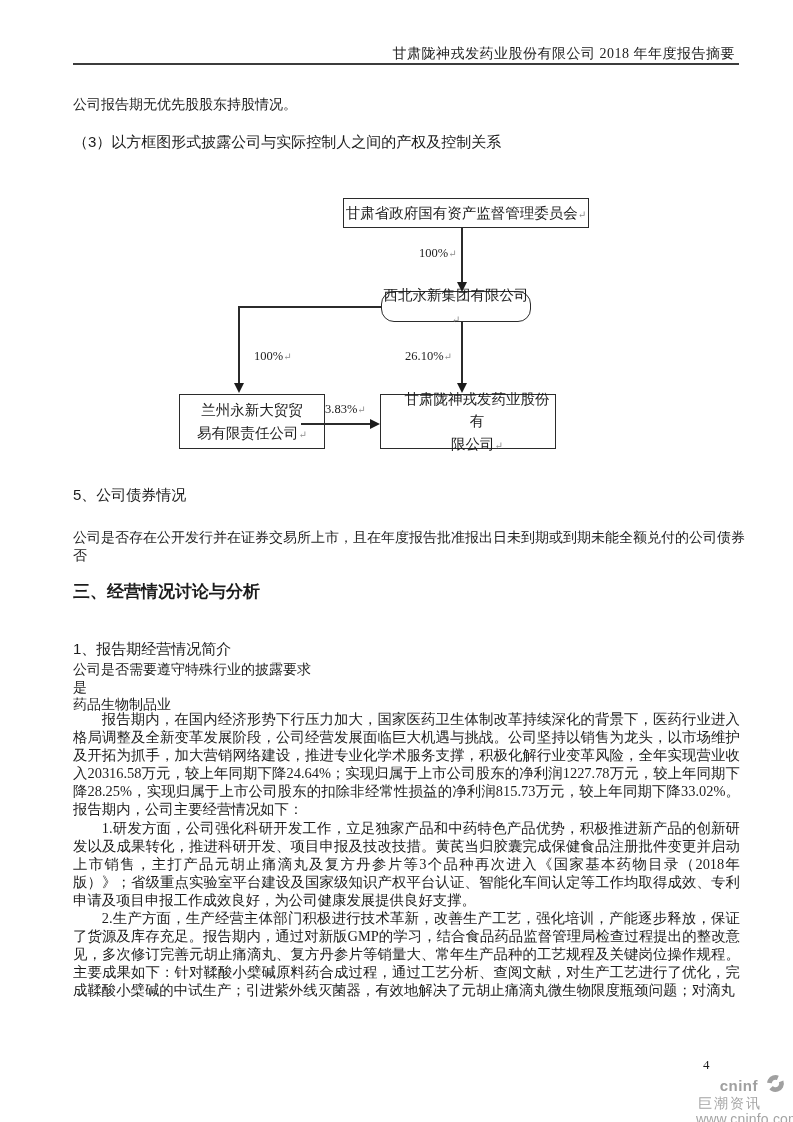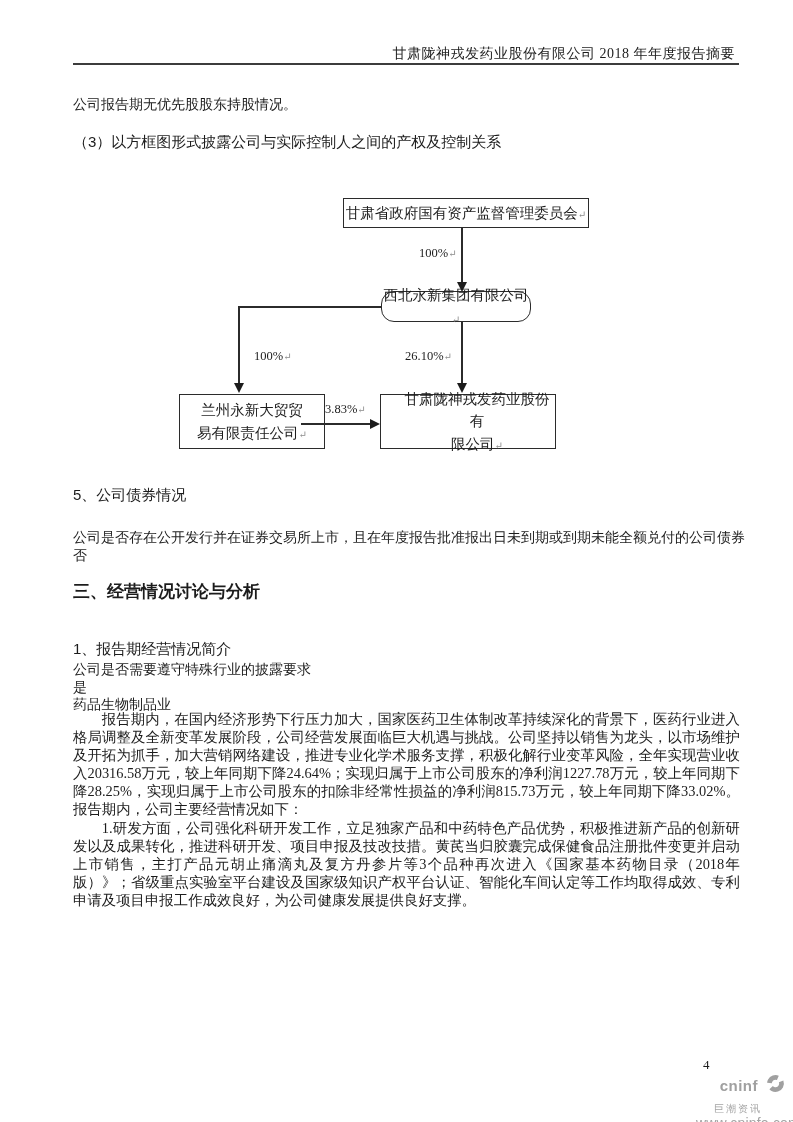--- a/index.html
+++ b/index.html
@@ -34,21 +34,21 @@
 
   
   .para-block { left:73px; top:710px; width:667px; font-size:14.4px; line-height:18.1px; text-align:justify; }
   .para-block p { text-indent:2em; margin:0; }
 
   .page-num { font-size:13px; }
   .cninfo { right:7px; top:1074px; width:90px; text-align:right; color:#a4a4a4;
     font-family:"Liberation Sans","DejaVu Sans",sans-serif; line-height:1; }
   .cninfo .brand-row { display:flex; align-items:center; justify-content:flex-end; gap:7px; }
   .cninfo .brand { font-size:15px; font-weight:bold; letter-spacing:.5px; color:#a0a0a0; }
-  .cninfo .cn { font-size:10px; letter-spacing:2px; margin-top:8px; margin-right:24px; }
+  .cninfo .cn { font-size:14px; letter-spacing:2px; margin-top:0; margin-right:24px; }
   .cninfo .url { font-size:14px; margin-top:2px; letter-spacing:.2px; }
 </style>
 </head>
 <body>
 
 <div class="page">
 
   <div class="abs header-text">甘肃陇神戎发药业股份有限公司 2018 年年度报告摘要</div>
   <div class="abs header-rule"></div>
 
@@ -101,20 +101,21 @@
   <div class="abs h-main" style="left:73px; top:580px;">三、经营情况讨论与分析</div>
   <div class="abs h-sub" style="left:73px; top:628px;margin-top:12px;">1、报告期经营情况简介</div>
 
   <div class="abs body-line" style="left:73px; top:661px;">公司是否需要遵守特殊行业的披露要求</div>
   <div class="abs body-line" style="left:73px; top:679px;">是</div>
   <div class="abs body-line" style="left:73px; top:696px;">药品生物制品业</div>
 
   <div class="abs para-block">
     <p>报告期内，在国内经济形势下行压力加大，国家医药卫生体制改革持续深化的背景下，医药行业进入格局调整及全新变革发展阶段，公司经营发展面临巨大机遇与挑战。公司坚持以销售为龙头，以市场维护及开拓为抓手，加大营销网络建设，推进专业化学术服务支撑，积极化解行业变革风险，全年实现营业收入20316.58万元，较上年同期下降24.64%；实现归属于上市公司股东的净利润1227.78万元，较上年同期下降28.25%，实现归属于上市公司股东的扣除非经常性损益的净利润815.73万元，较上年同期下降33.02%。报告期内，公司主要经营情况如下：</p>
     <p>1.研发方面，公司强化科研开发工作，立足独家产品和中药特色产品优势，积极推进新产品的创新研发以及成果转化，推进科研开发、项目申报及技改技措。黄芪当归胶囊完成保健食品注册批件变更并启动上市销售，主打产品元胡止痛滴丸及复方丹参片等3个品种再次进入《国家基本药物目录（2018年版）》；省级重点实验室平台建设及国家级知识产权平台认证、智能化车间认定等工作均取得成效、专利申请及项目申报工作成效良好，为公司健康发展提供良好支撑。</p>
+    <p>2.生产方面，生产经营主体部门积极进行技术革新，改善生产工艺，强化培训，产能逐步释放，保证了货源及库存充足。报告期内，通过对新版GMP的学习，结合食品药品监督管理局检查过程提出的整改意见，多次修订完善元胡止痛滴丸、复方丹参片等销量大、常年生产品种的工艺规程及关键岗位操作规程。主要成果如下：针对鞣酸小檗碱原料药合成过程，通过工艺分析、查阅文献，对生产工艺进行了优化，完成鞣酸小檗碱的中试生产；引进紫外线灭菌器，有效地解决了元胡止痛滴丸微生物限度瓶颈问题；对滴丸</p>
   </div>
 
   <div class="abs page-num" style="left:703px; top:1057px;">4</div>
 
   <div class="abs cninfo">
     <div class="brand-row">
       <span class="brand">cninf</span>
       <span>
         <svg width="21" height="19" viewBox="0 0 24 22">
           <circle cx="12" cy="11" r="7" fill="none" stroke="#a0a0a0" stroke-width="5.5" stroke-dasharray="13 5.5" transform="rotate(28 12 11)"></circle>

